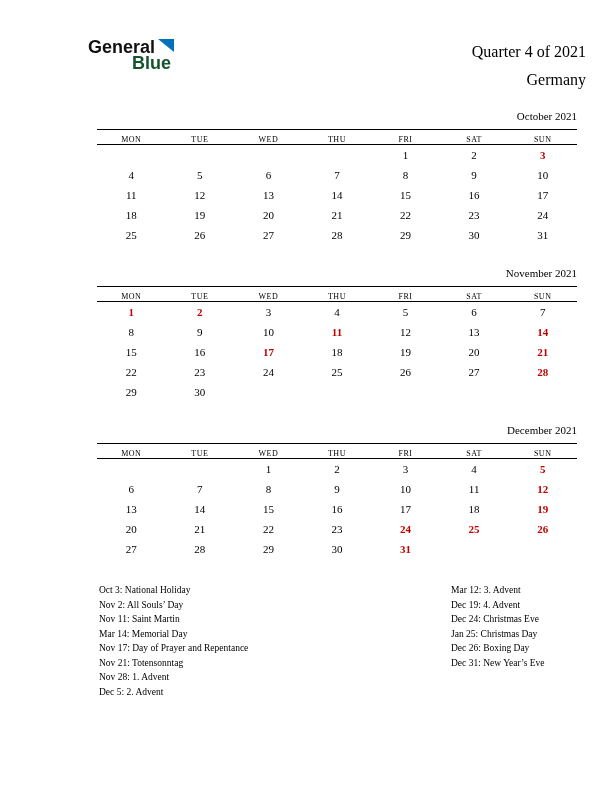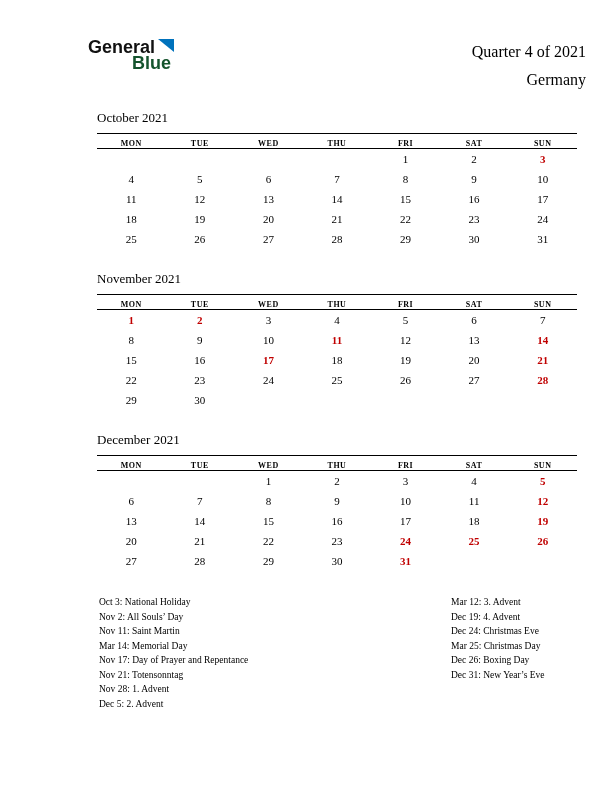--- a/index.html
+++ b/index.html
@@ -55,35 +55,35 @@
     font-weight: normal;
   }
 
   
   .months-wrap {
     width: 480px;
     margin: 16px auto 0 auto;
   }
   .month + .month { margin-top: 22px; }
   .month-title {
-    text-align: left;
-    font-size: 13px;
+    text-align: right;
+    font-size: 11px;
     font-weight: normal;
     margin-bottom: 7px;
   }
   table.calendar {
     width: 100%;
     border-collapse: collapse;
     table-layout: fixed;
   }
   .day-header-row th {
     border-top: 1px solid #000000;
     border-bottom: 1px solid #000000;
     font-size: 8px;
-    font-weight: bold;
+    font-weight: normal;
     letter-spacing: 0.5px;
     padding: 5px 0 0 0;
     text-align: center;
   }
   table.calendar td {
     font-size: 11px;
     text-align: center;
     padding: 4px 0 4px 0;
     height: 19px;
   }
@@ -333,19 +333,19 @@
         <div class="holiday-item">Mar 14: Memorial Day</div>
         <div class="holiday-item">Nov 17: Day of Prayer and Repentance</div>
         <div class="holiday-item">Nov 21: Totensonntag</div>
         <div class="holiday-item">Nov 28: 1. Advent</div>
         <div class="holiday-item">Dec 5: 2. Advent</div>
       </div>
     <div class="holiday-col-right">
         <div class="holiday-item">Mar 12: 3. Advent</div>
         <div class="holiday-item">Dec 19: 4. Advent</div>
         <div class="holiday-item">Dec 24: Christmas Eve</div>
-        <div class="holiday-item">Mar 25: Christmas Day</div>
+        <div class="holiday-item">Jan 25: Christmas Day</div>
         <div class="holiday-item">Dec 26: Boxing Day</div>
         <div class="holiday-item">Dec 31: New Year’s Eve</div>
       </div>
   </div>
 
 </div>
 
 </body></html>

